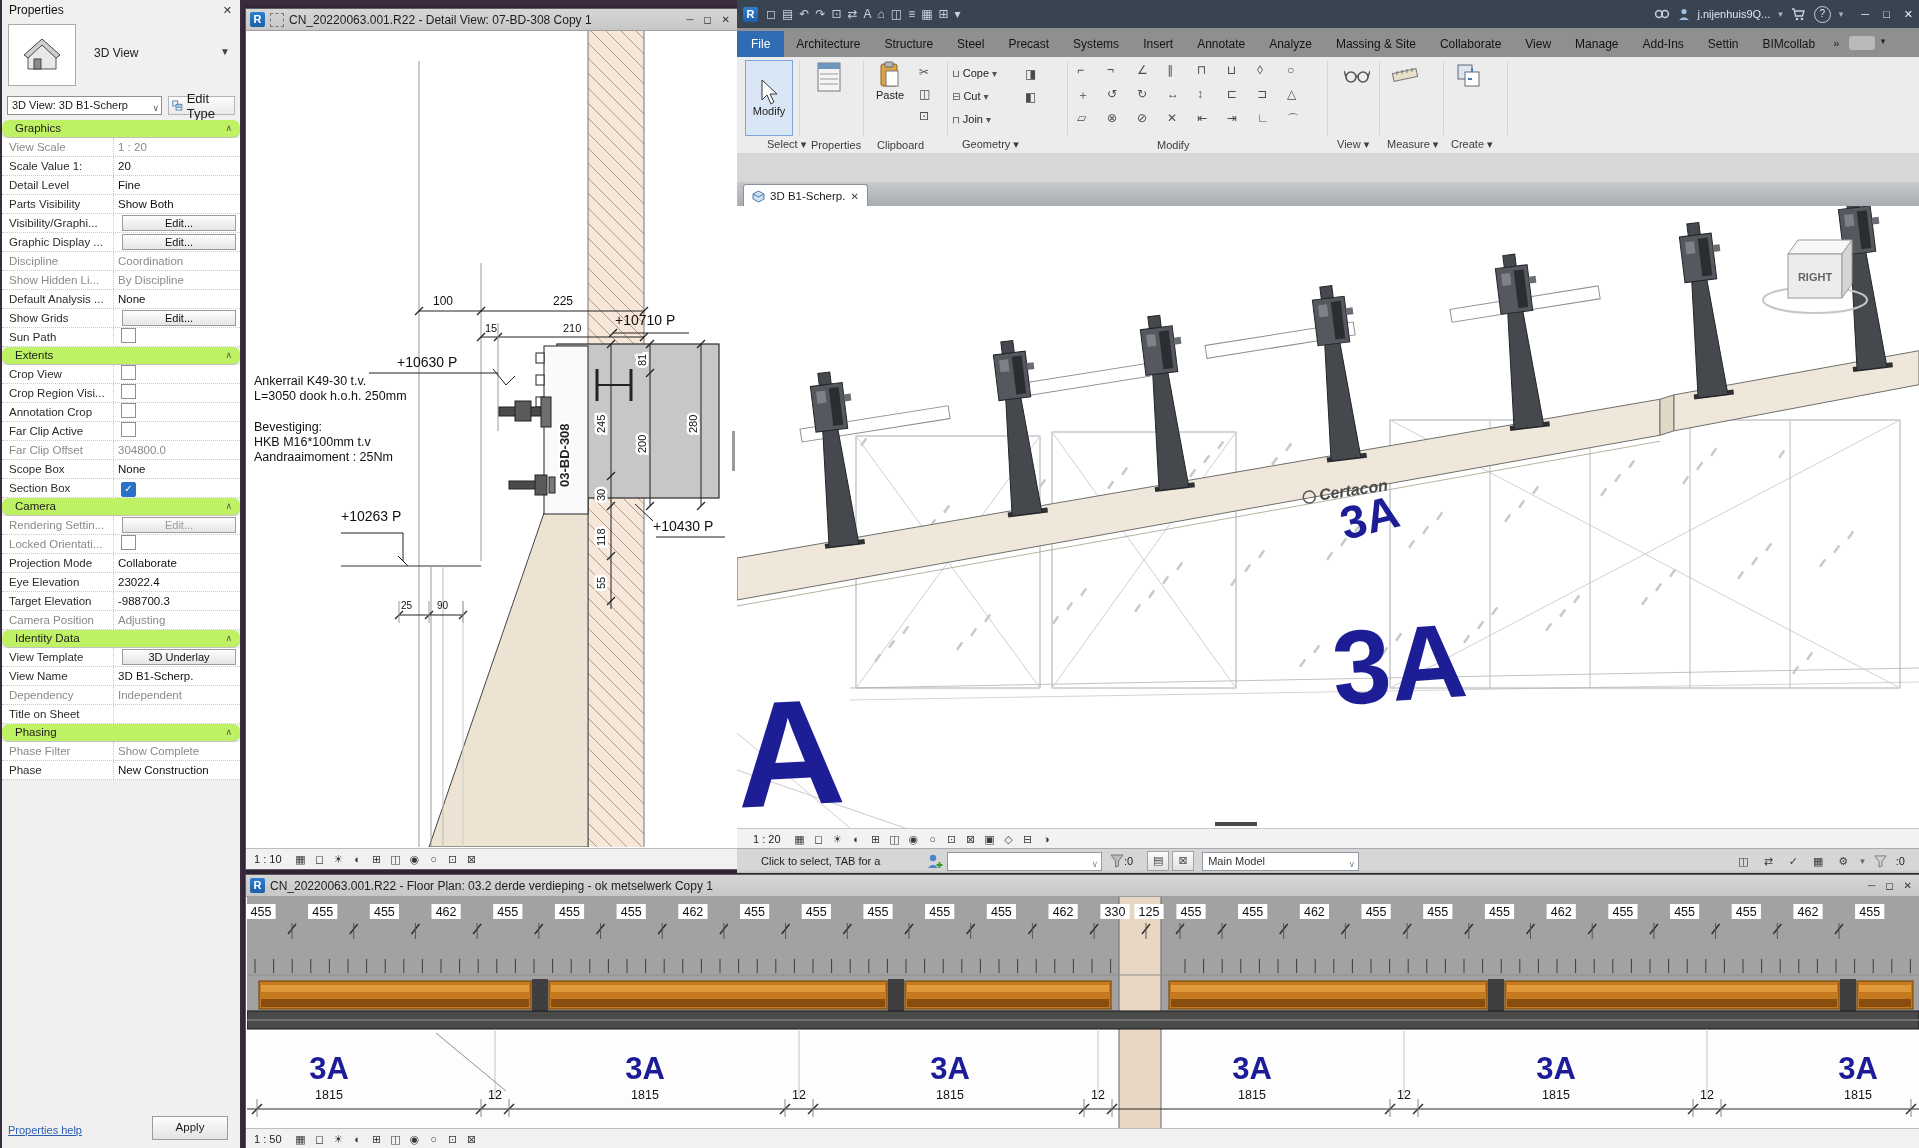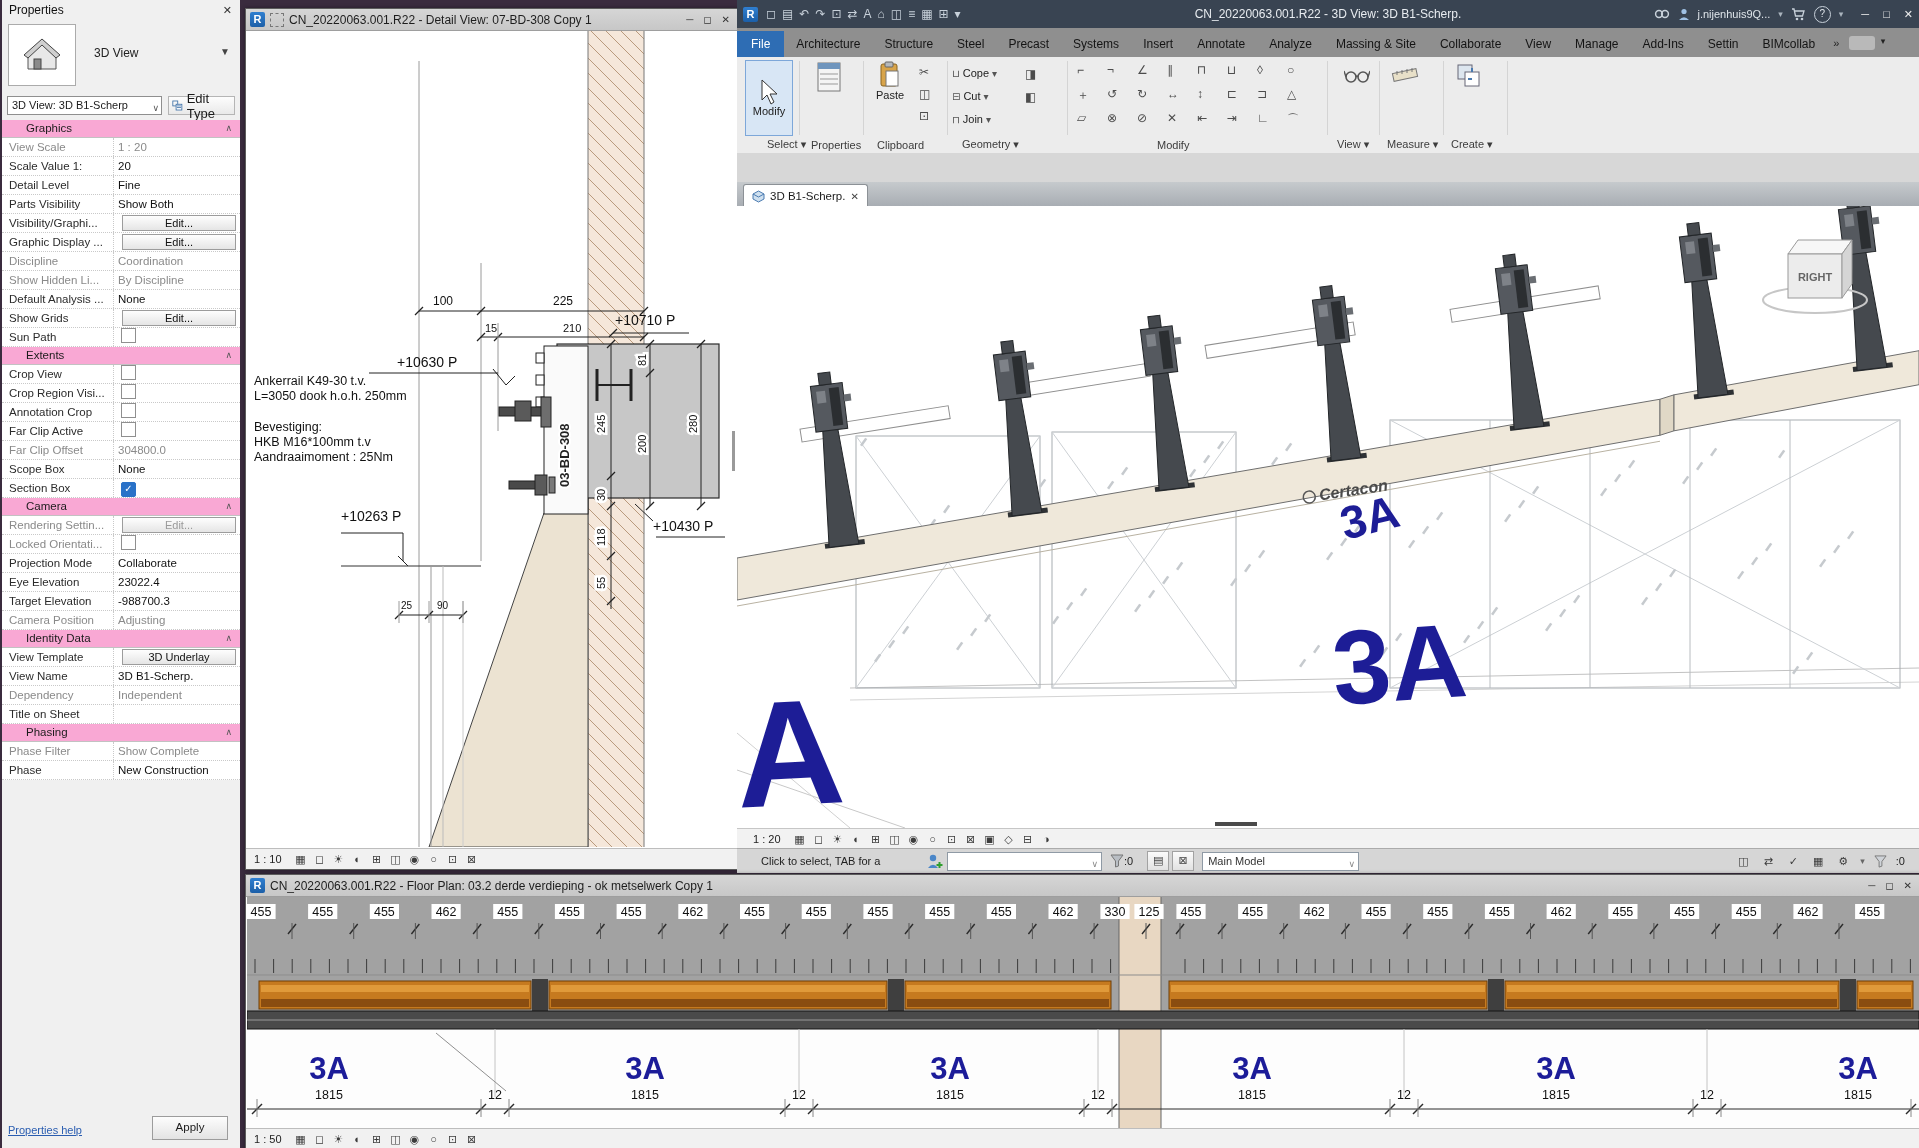--- a/index.html
+++ b/index.html
@@ -12,21 +12,21 @@
   .pp-title{height:20px;line-height:20px;padding-left:7px;font-size:12px;color:#111;position:relative;}
   .pp-title .x{position:absolute;right:8px;top:0;font-size:11px;color:#333;cursor:pointer;}
   .typebox{position:absolute;left:6px;top:24px;width:66px;height:60px;background:#fff;border:1px solid #ababab;display:flex;align-items:center;justify-content:center;}
   .typelabel{position:absolute;left:92px;top:46px;font-size:12px;color:#222;}
   .typedrop{position:absolute;right:10px;top:46px;color:#444;font-size:10px;}
   .combo-row{position:absolute;left:5px;top:96px;width:228px;height:19px;display:flex;}
   .tscombo{flex:0 0 132px;background:#fff;border:1px solid #8f8f8f;font-size:11px;line-height:17px;padding:0 17px 0 4px;white-space:nowrap;overflow:hidden;position:relative;}
   .tscombo .dd{position:absolute;right:2px;top:3px;color:#555;font-size:9px;}
   .edittype{margin-left:6px;flex:1;border:1px solid #b5b5b5;background:linear-gradient(#fdfdfd,#e9e9e9);font-size:13px;display:flex;align-items:center;gap:4px;padding:0 3px;cursor:pointer;}
   #prop-rows{position:absolute;left:0;top:120px;width:238px;}
-  .pgroup{height:17px;line-height:17px;background:#f9a8d4;border-bottom:1px solid #c2c2c2;padding-left:24px;color:#1c1c1c;position:relative;font-size:11.5px;}
+  .pgroup{height:17px;line-height:17px;background:#bef264;border-bottom:1px solid #c2c2c2;padding-left:13px;color:#1c1c1c;position:relative;font-size:11.5px;border-radius:7px;}
   .pgroup .chev{position:absolute;right:8px;top:0;font-size:9px;color:#555;}
   .prow{height:18px;display:flex;border-bottom:1px dotted #c9c9c9;background:#fff;align-items:center;}
   .plabel{width:104px;padding-left:7px;white-space:nowrap;overflow:hidden;color:#2b2b2b;}
   .pval{flex:1;border-left:1px dotted #c9c9c9;padding-left:4px;height:100%;line-height:18px;white-space:nowrap;overflow:hidden;color:#111;}
   .muted,.muted .pval,.muted .plabel{color:#8a8a8a;}
   .pbtn{margin:1px 4px;flex:1;border:1px solid #9c9c9c;background:linear-gradient(#fefefe,#e5e5e5);font-size:11px;text-align:center;line-height:14px;cursor:pointer;}
   .pbtn.dis{color:#9a9a9a;}
   .cb{width:13px;height:13px;border:1px solid #8f8f8f;background:#fff;margin-left:3px;display:inline-block;line-height:12px;font-size:10px;text-align:center;cursor:pointer;}
   .cb.on{background:#2a72c8;border-color:#2a72c8;color:#fff;border-radius:2px;}
   .pp-footer{position:absolute;left:0;bottom:6px;width:238px;height:26px;}
@@ -451,21 +451,20 @@
         <span>⊡</span>
         <span>⇄</span>
         <span>A</span>
         <span>⌂</span>
         <span>◫</span>
         <span>≡</span>
         <span>▦</span>
         <span>⊞</span>
         <span>▾</span>
       </span>
-    <div id="main-title-text">CN_20220063.001.R22 - 3D View: 3D B1-Scherp.</div>
     <span class="tb-right">
       <svg width="16" height="12" viewBox="0 0 16 12">
           <circle cx="5" cy="6" r="3.4" fill="none" stroke="#c8d1da" stroke-width="1.5"></circle>
           <circle cx="11" cy="6" r="3.4" fill="none" stroke="#c8d1da" stroke-width="1.5"></circle>
         </svg>
       <svg width="12" height="13" viewBox="0 0 12 13">
           <circle cx="6" cy="3.5" r="2.6" fill="#9fc1e4"></circle>
           <path d="M1 12 Q6 6.5 11 12 Z" fill="#9fc1e4"></path>
         </svg>
       <span>j.nijenhuis9Q...</span>

